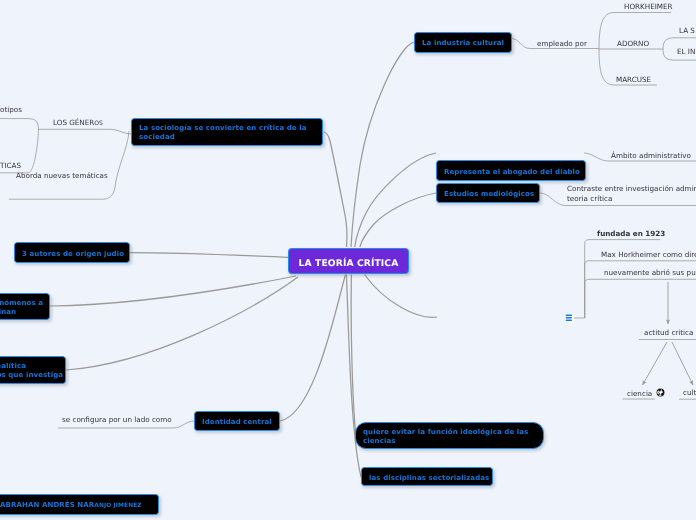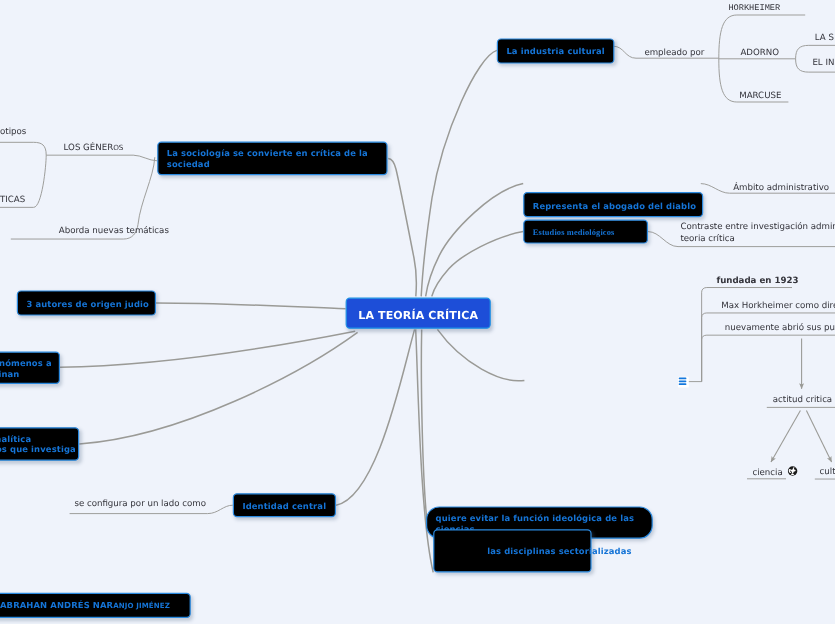--- a/index.html
+++ b/index.html
@@ -5,21 +5,21 @@
   html,body{margin:0;padding:0;}
   body{width:696px;height:520px;overflow:hidden;background:#eff3fb;
        font-family:"DejaVu Sans",sans-serif;-webkit-font-smoothing:antialiased;text-rendering:geometricPrecision;}
   #stage{position:relative;width:696px;height:520px;overflow:hidden;transform:translateZ(0);}
   svg#links{position:absolute;left:0;top:0;width:696px;height:520px;pointer-events:none;}
   .node{position:absolute;box-sizing:border-box;border:1.7px solid #2b8ae0;border-radius:3.5px;
         background:#000000;color:#1574d6;font-weight:bold;font-size:7px;line-height:8.8px;
         letter-spacing:.1px;display:flex;align-items:center;
         box-shadow:1.5px 2px 3px rgba(80,100,130,.28);}
   .node > span{display:block;padding:0 7px;white-space:nowrap;position:relative;top:1.5px;}
-  .center{background:#1d4ed8;border-color:#1f91e5;color:#fff;font-size:9.2px;line-height:14px;padding-top:3px;
+  .center{background:#6d28d9;border-color:#1f91e5;color:#fff;font-size:9.2px;line-height:14px;padding-top:3px;
           letter-spacing:.1px;justify-content:center;box-shadow:1.5px 2px 3px rgba(80,100,130,.3);}
   .lbl{position:absolute;color:#33333a;font-size:7.2px;line-height:10.3px;white-space:nowrap;}
   .hamb{position:absolute;background:#fff;padding:0.5px 0.5px;line-height:0;border-radius:1px;}
   .emoji{font-family:"DejaVu Sans",sans-serif;}
   .bigcaps{font-size:1em;}
   .smallcaps{font-size:0.84em;}
 </style>
 </head>
 <body>
 
@@ -92,30 +92,30 @@
   </div>
 
   <div class="node" style="left:414px;top:32px;width:98px;height:20.5px;">
     <span>La industria cultural</span>
   </div>
 
   <div class="node" style="left:436px;top:160px;width:150px;height:21px;">
     <span>Representa el abogado del diablo</span>
   </div>
 
-  <div class="node" style="left:436px;top:183px;width:104px;height:20px;font-family:Liberation Serif, serif;">
+  <div class="node" style="left:436px;top:183px;width:104px;height:20px;">
     <span>Estudios mediológicos</span>
   </div>
 
 
   <div class="node" style="left:355px;top:422px;width:189px;height:27px;border-radius:11px;">
     <span>quiere evitar la función ideológica de las<br>ciencias</span>
   </div>
 
-  <div class="node" style="left:361px;top:441px;width:132px;height:36px;padding-left:37px;">
+  <div class="node" style="left:361px;top:467px;width:132px;height:19px;">
     <span>las disciplinas sectorializadas</span>
   </div>
 
   <div class="node" style="left:194px;top:411px;width:86px;height:20px;">
     <span>Identidad central</span>
   </div>
 
   <div class="node" style="left:14px;top:242px;width:116px;height:21px;">
     <span>3 autores de origen judio</span>
   </div>
@@ -127,21 +127,21 @@
   <div class="node clipped" style="left:-65px;top:356px;width:131px;height:27.5px;">
     <span>una mirada analítica<br>de los procesos que investiga</span>
   </div>
 
   <div class="node clipped" style="left:-8px;top:494px;width:167px;height:21px;">
     <span><span class="bigcaps">ABRAHAN ANDRÉS NAR</span><span class="smallcaps">ANJO JIMÉNEZ</span></span>
   </div>
 
   <div class="lbl" style="left:537px;top:39px;">empleado por</div>
 
-  <div class="lbl" style="left:607px;top:2px;font-family:Liberation Mono, monospace;">HORKHEIMER</div>
+  <div class="lbl" style="left:624px;top:2px;">HORKHEIMER</div>
   <div class="lbl" style="left:617px;top:39px;">ADORNO</div>
   <div class="lbl" style="left:616px;top:75px;">MARCUSE</div>
 
   <div class="lbl" style="left:679px;top:26px;">LA S</div>
   <div class="lbl" style="left:677px;top:46.5px;">EL IN</div>
 
   <div class="lbl" style="left:611px;top:151px;">Ámbito administrativo</div>
 
   <div class="lbl" style="left:567px;top:184px;">Contraste entre investigación admini<br>teoria crítica</div>
 
@@ -154,21 +154,21 @@
         <circle cx="8" cy="8" r="7" fill="#1a1a1a"></circle>
         <path d="M3.2 5.2c.8-.5 1.6-.2 2.0.4.3.5.1 1.1-.4 1.3-.6.2-1.0.8-.8 1.4.2.7.9.9 1.4 1.3.4.4.3 1.1-.2 1.4-.5.3-1.2.1-1.7-.3-.8-.7-1.3-1.8-1.3-2.9 0-.9.4-1.9 1.0-2.6z" fill="#fff"></path>
         <path d="M8.6 2.2c.9.0 1.8.3 2.5.9-.5.2-.9.7-1.2 1.2-.3.6.1 1.2.6 1.5.6.3 1.3.2 1.8.7.4.4.3 1.1-.1 1.5-.6.6-1.5.6-2.2.9-.6.3-.8 1.0-.8 1.6 0 .7-.4 1.4-1.1 1.6-.5.1-1.0-.2-1.2-.7-.2-.7.2-1.4.1-2.1-.1-.6-.7-1.0-1.3-1.0-.5 0-1.0-.3-1.1-.8-.1-.6.4-1.1.9-1.3.7-.2 1.4.1 2.0-.2.6-.3.8-1.0.9-1.6.1-.6.5-1.2 1.2-1.3z" fill="#fff"></path>
         <path d="M5.5 12.3c.6-.3 1.3-.1 1.9.1.6.2 1.3.3 1.9.1.5-.2 1.1.1 1.2.6-1.0.7-2.2 1.0-3.4.8-.6-.1-1.2-.3-1.6-.7z" fill="#fff"></path>
       </svg></div>
   <div class="lbl" style="left:683px;top:388px;">cult</div>
 
   <div class="lbl" style="left:53px;top:118px;"><span class="bigcaps">LOS GÉNER</span><span class="smallcaps">OS</span></div>
   <div class="lbl" style="left:0px;top:105px;">otipos</div>
   <div class="lbl" style="left:0px;top:160.5px;">TICAS</div>
-  <div class="lbl" style="left:16px;top:187px;margin-left:33px;">Aborda nuevas temáticas</div>
+  <div class="lbl" style="left:16px;top:171px;">Aborda nuevas temáticas</div>
   <div class="lbl" style="left:62px;top:415px;">se configura por un lado como</div>
 
   <div class="hamb" style="left:564.6px;top:313.6px;">
     <svg width="8" height="8" viewBox="0 0 8 8">
       <rect x="0.6" y="0.6" width="6.4" height="1.5" rx="0.7" fill="#1578dd"></rect>
       <rect x="0.6" y="3.0" width="6.4" height="1.5" rx="0.7" fill="#1578dd"></rect>
       <rect x="0.6" y="5.4" width="6.4" height="1.5" rx="0.7" fill="#1578dd"></rect>
     </svg>
   </div>
 

